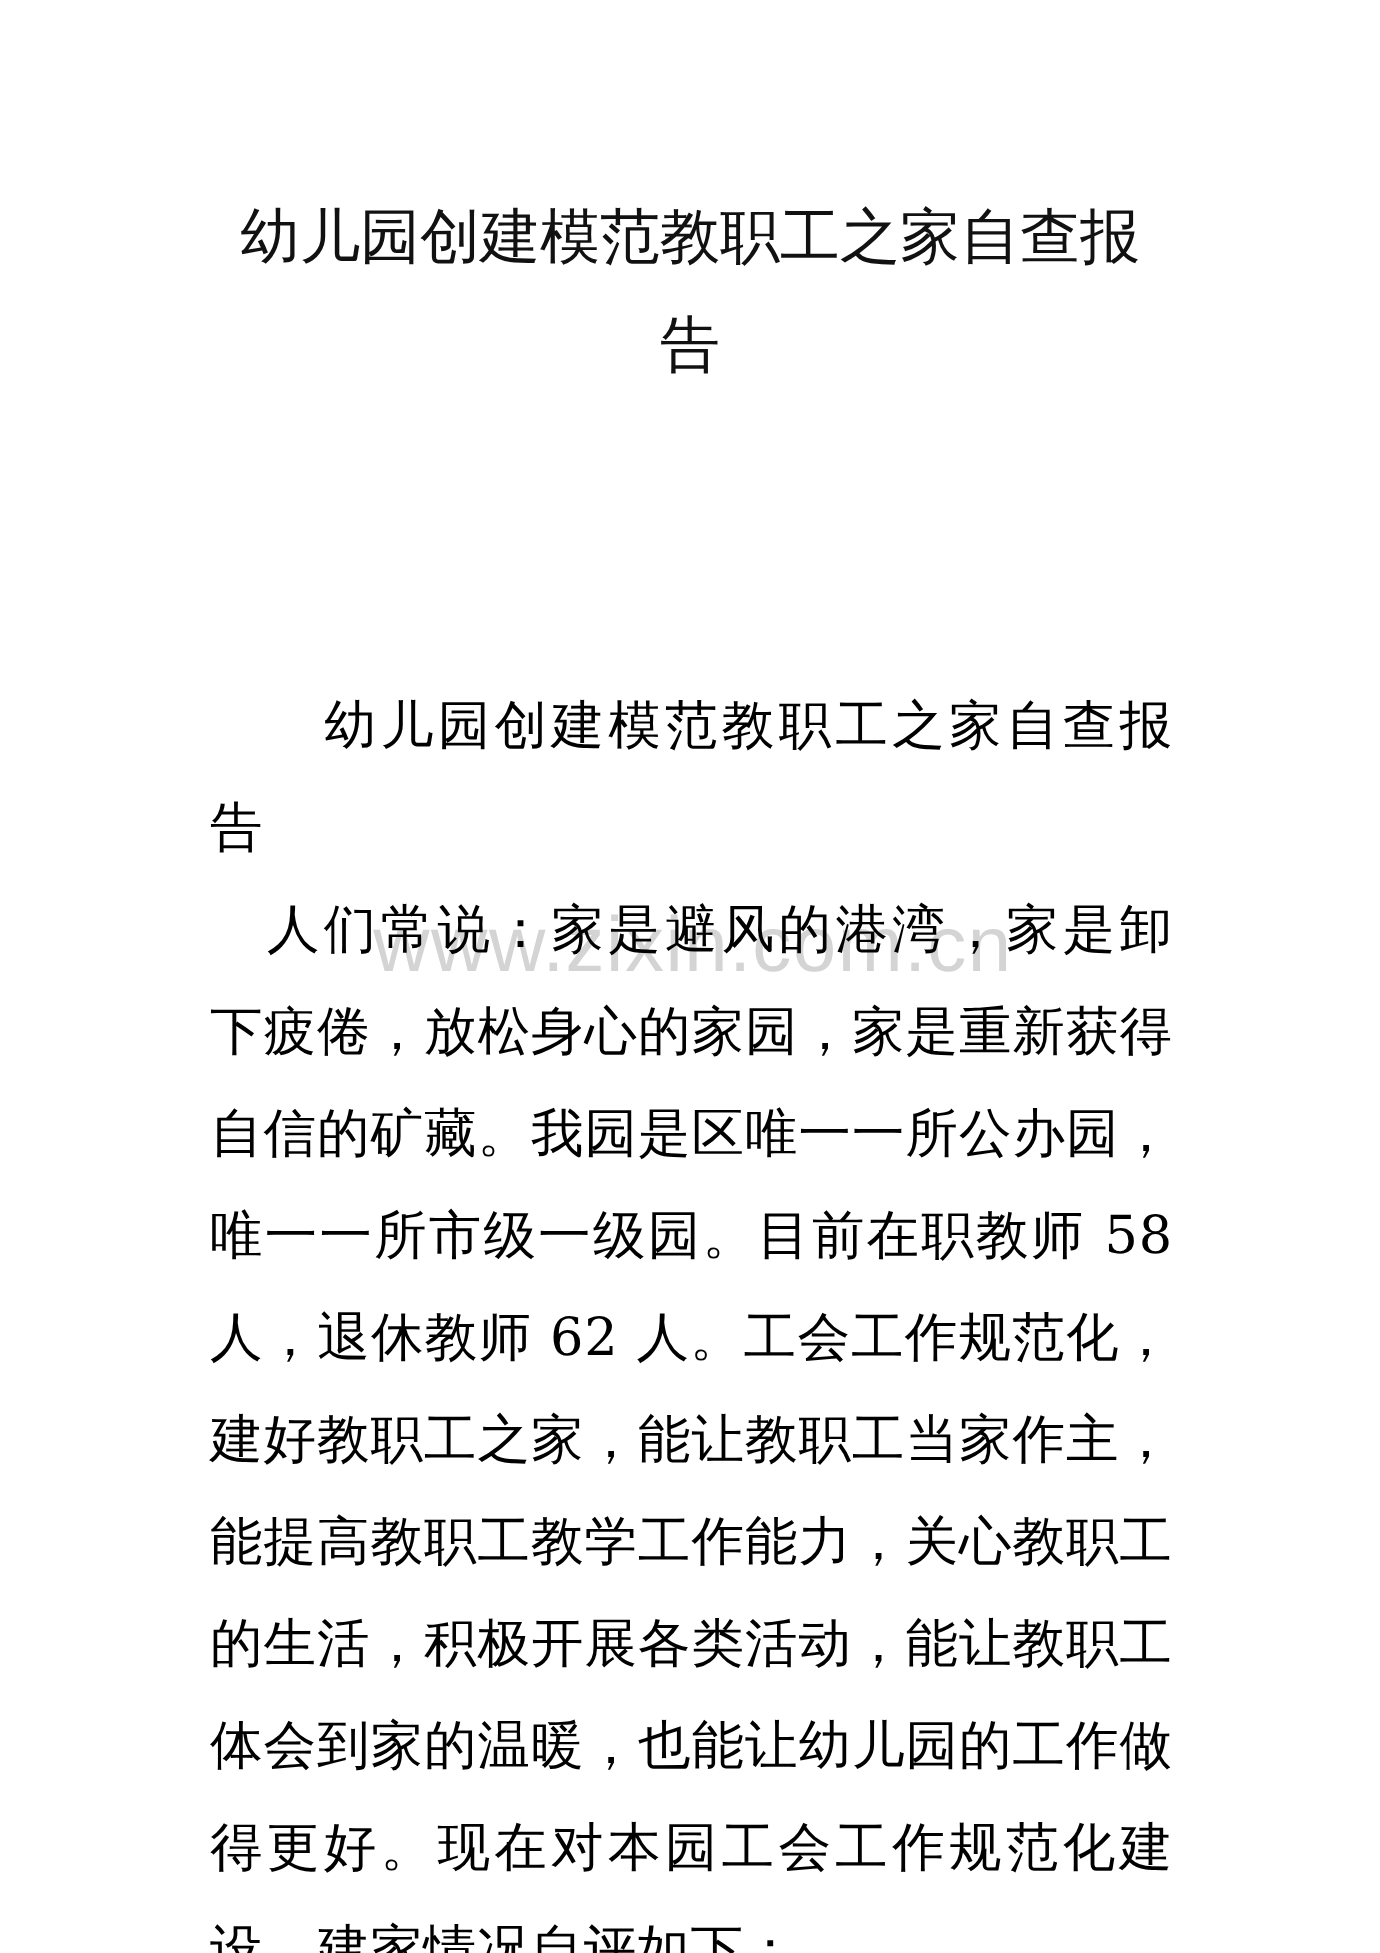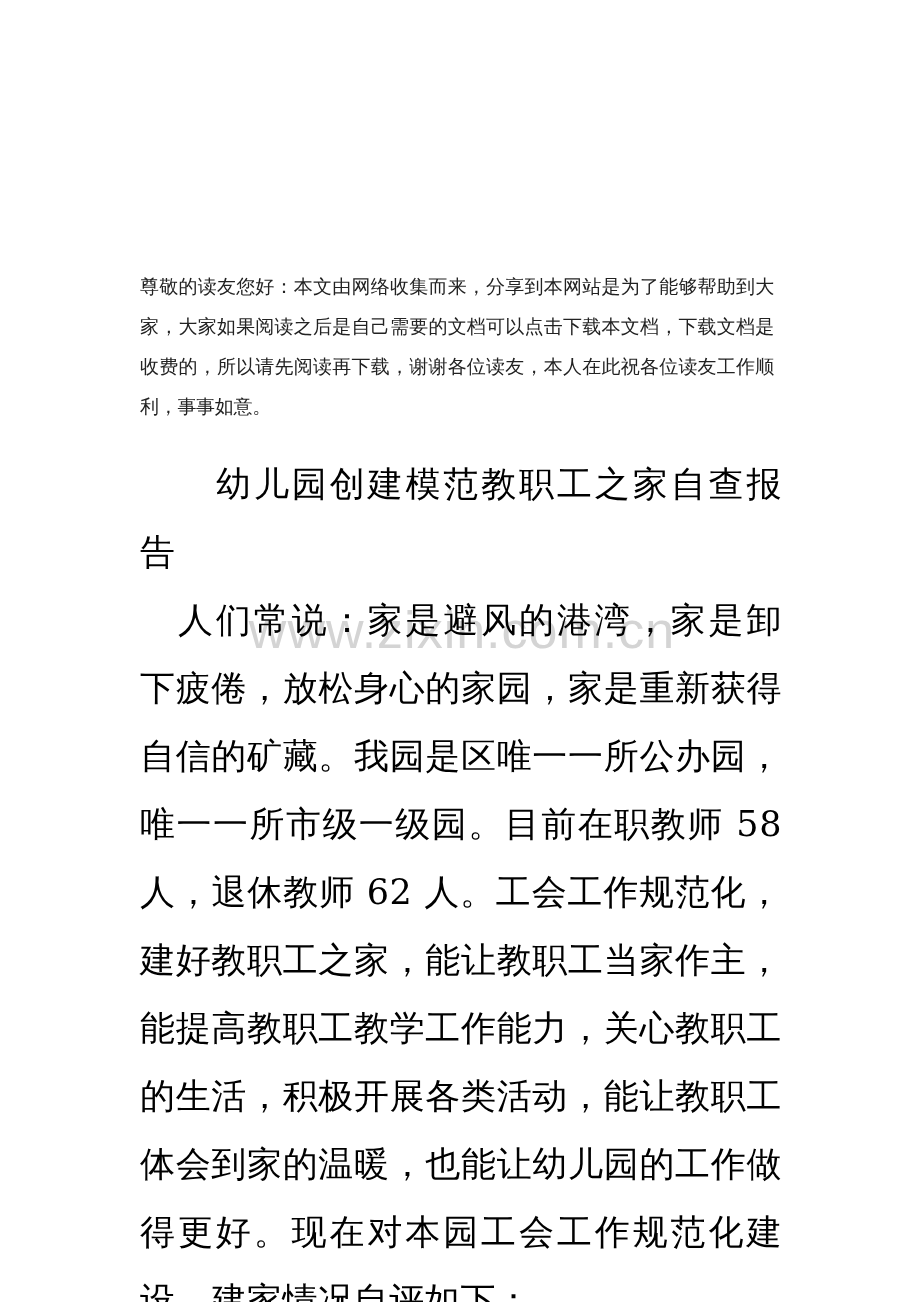--- a/index.html
+++ b/index.html
@@ -82,21 +82,24 @@
   }
   .body-text, .doc-title, .notice { z-index: 1; }
 </style>
 </head>
 <body>
 
 <div class="page">
 
   <div class="watermark">www.zixin.com.cn</div>
 
+  <h1 class="doc-title">
+    <span>幼儿园创建模范教职工之家自查报</span><br>
+    <span>告</span>
+  </h1>
 
-  <p class="notice">尊敬的读友您好：本文由网络收集而来，分享到本网站是为了能够帮助到大家，大家如果阅读之后是自己需要的文档可以点击下载本文档，下载文档是收费的，所以请先阅读再下载，谢谢各位读友，本人在此祝各位读友工作顺利，事事如意。</p>
 
   <div class="body-text">
     <p class="indent-lg">幼儿园创建模范教职工之家自查报告</p>
     <p class="indent-sm">人们常说：家是避风的港湾，家是卸下疲倦，放松身心的家园，家是重新获得自信的矿藏。我园是区唯一一所公办园，唯一一所市级一级园。目前在职教师 58 人，退休教师 62 人。工会工作规范化，建好教职工之家，能让教职工当家作主，能提高教职工教学工作能力，关心教职工的生活，积极开展各类活动，能让教职工体会到家的温暖，也能让幼儿园的工作做得更好。现在对本园工会工作规范化建设、建家情况自评如下：</p>
   </div>
 
 </div>
 
 </body></html>

